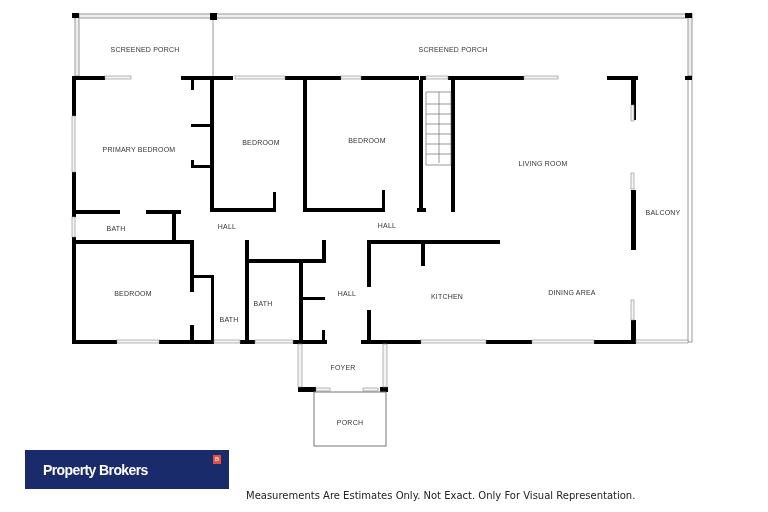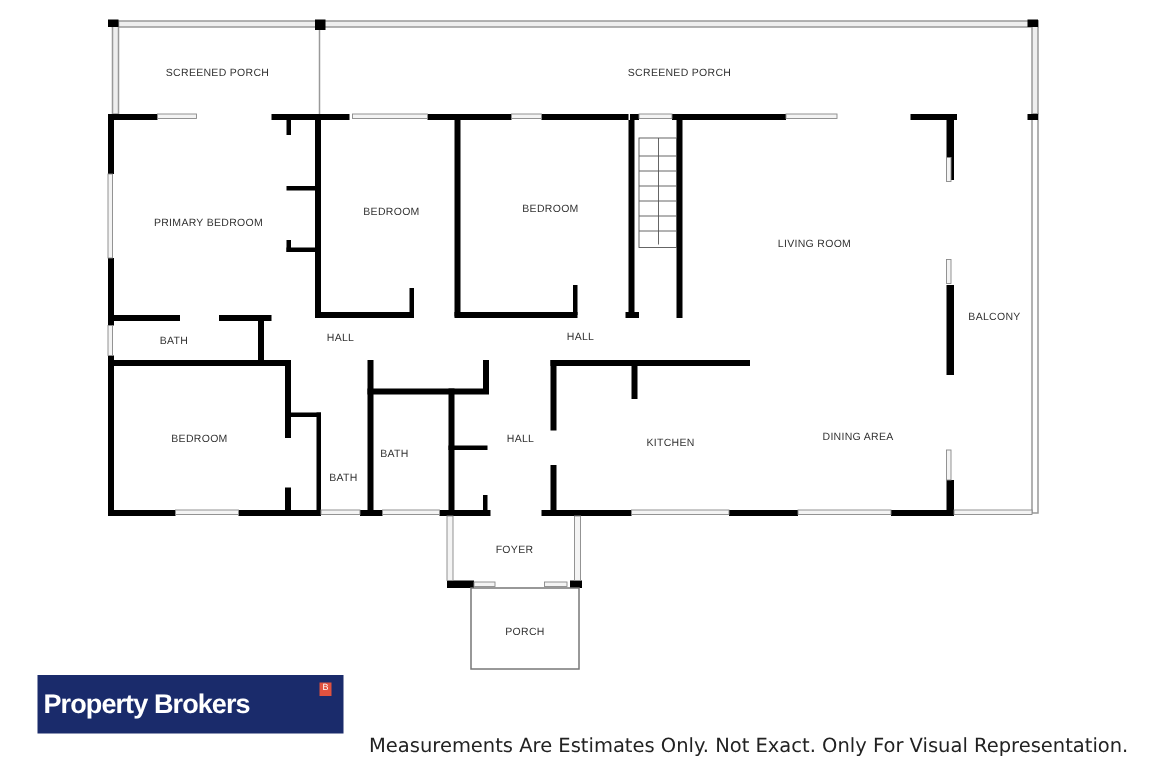--- a/index.html
+++ b/index.html
@@ -4,25 +4,25 @@
 <style>
   html, body { margin: 0; padding: 0; background: #ffffff; }
   body { width: 768px; height: 512px; position: relative; overflow: hidden;
          font-family: "Liberation Sans", sans-serif; }
   #plan { position: absolute; left: 0; top: 0; width: 768px; height: 512px; }
   .lbl { position: absolute; font-size: 7px; color: #333333; letter-spacing: 0.2px;
          transform: translate(-50%, -50%); white-space: nowrap; font-family: "Liberation Sans", sans-serif; }
   .logo { position: absolute; left: 25px; top: 450px; width: 204px; height: 39px;
           background: #1a2b6b; display: flex; align-items: center; }
   .logo-text { color: #ffffff; font-family: "Liberation Sans", sans-serif; font-weight: bold;
-               font-size: 18px; margin-left: 4px; letter-spacing: -0.6px; }
+               font-size: 14px; margin-left: 18px; letter-spacing: -0.6px; }
   .logo-badge { position: absolute; right: 8px; top: 5px; width: 8px; height: 9px;
                 background: #e0523f; color: #ffffff; font-size: 6px; line-height: 9px; text-align: center;
                 font-family: "Liberation Sans", sans-serif; }
-  .disclaimer { position: absolute; left: 246px; top: 490px; font-size: 13px; color: #222222;
+  .disclaimer { position: absolute; left: 246px; top: 490px; font-size: 10px; color: #222222;
                 font-family: "DejaVu Sans", sans-serif; white-space: nowrap; text-align: right; }
 </style>
 </head>
 <body>
 
 <svg id="plan" viewBox="0 0 768 512" xmlns="http://www.w3.org/2000/svg">
   <g fill="none" stroke="#999" stroke-width="1">
     <rect x="75" y="14" width="617" height="4" fill="#eee"></rect>
     <rect x="75" y="14" width="4" height="62" fill="#eee"></rect>
     <rect x="688" y="14" width="4" height="62" fill="#eee"></rect>

